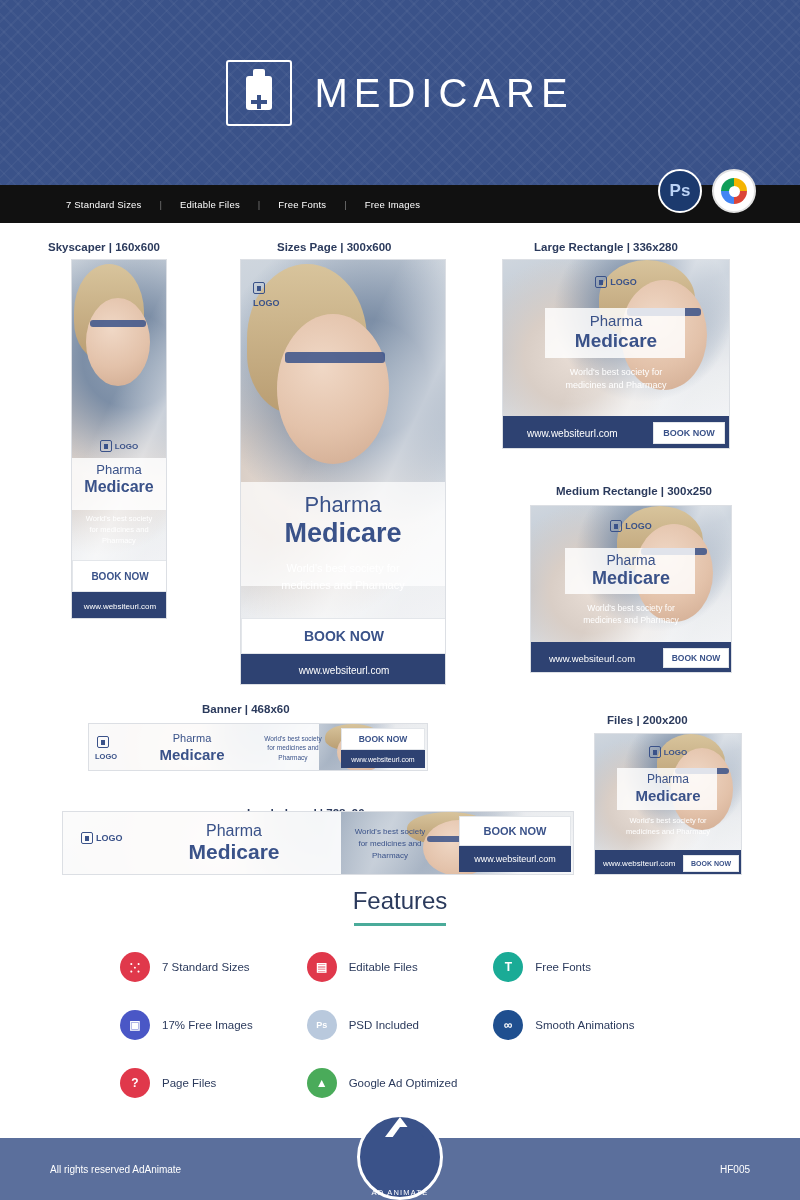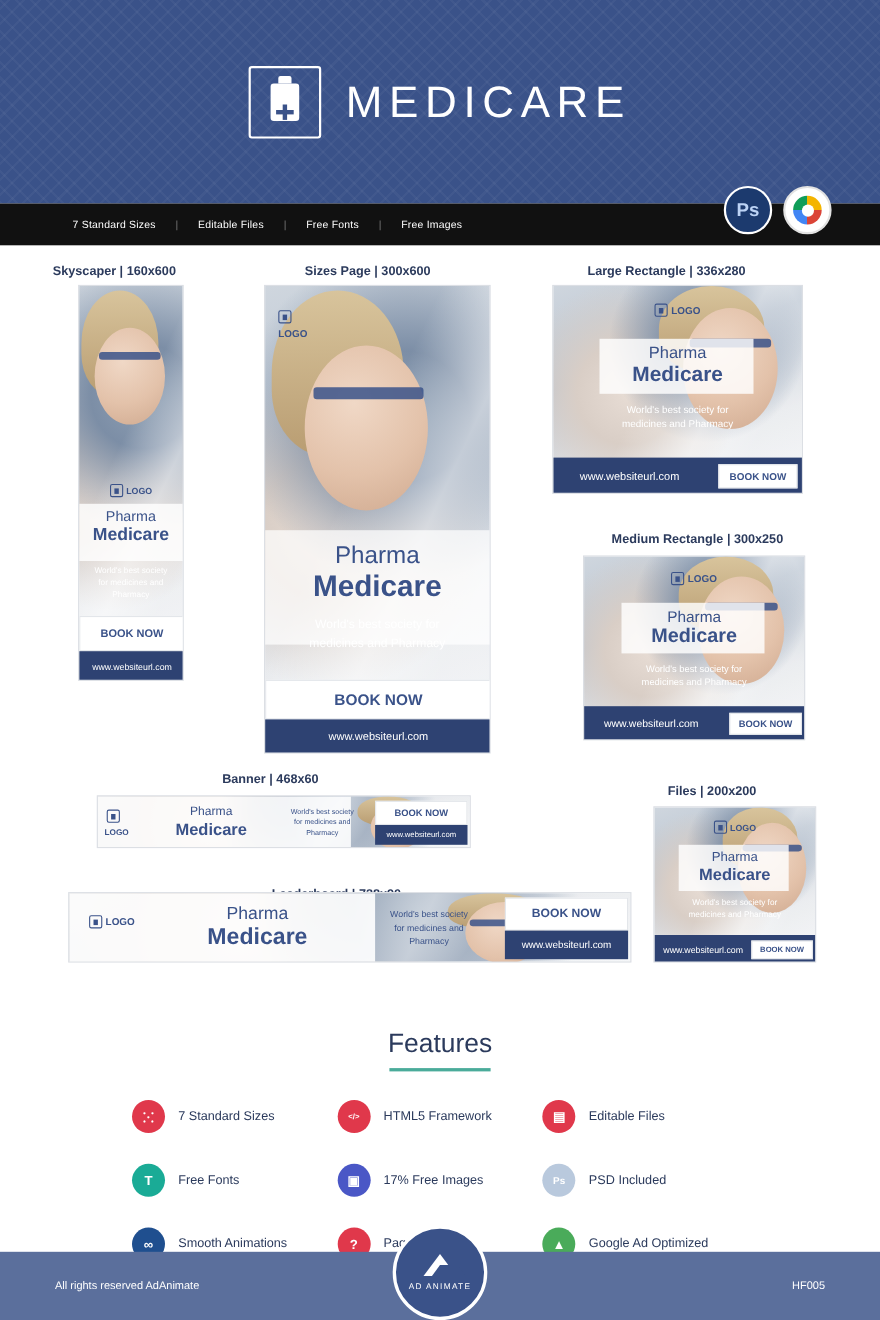--- a/index.html
+++ b/index.html
@@ -103,21 +103,21 @@
   .logo-mini .lg-ic { width:12px; height:12px; border:1.6px solid #3a5289; border-radius:2px; position:relative; }
   .logo-mini .lg-ic:after{content:"";position:absolute;left:3px;top:2.5px;width:4px;height:5px;background:#3a5289;}
   .btn-book {
     position:absolute; background:#ffffff; color:#3a5289; font-weight:bold; display:flex;
     align-items:center; justify-content:center; border:1px solid #e3e6ea;
   }
   .url-bar {
     position:absolute; background:#2e4272; color:#ffffff; display:flex; align-items:center; justify-content:center;
   }
   
-  .features-sec { position:relative; padding-top:4px;margin-top:48px; }
+  .features-sec { position:relative; padding-top:4px; }
   .feat-title { text-align:center; font-size:24px; color:#2b3a5c; font-weight:400; }
   .feat-rule { width:92px; height:3px; background:#4aab9a; margin:8px auto 0; }
   .feat-grid {
     margin:26px auto 0; width:560px;
     display:grid; grid-template-columns: repeat(3, 1fr); row-gap:28px;
   }
   .feat { display:flex; align-items:center; gap:12px; }
   .feat-ic {
     width:30px; height:30px; border-radius:50%; flex:0 0 30px;
     display:flex; align-items:center; justify-content:center; color:#fff; font-size:12px; font-weight:bold;
@@ -125,21 +125,21 @@
   .feat-label { font-size:11.5px; color:#2b3a5c; }
   
   .footer {
     position:absolute; left:0; bottom:0; width:800px; height:62px; background:#5b6f9c;
     display:flex; align-items:center; justify-content:space-between; padding:0 50px;
     color:#ffffff; font-size:10px;
   }
   .foot-logo {
     position:absolute; left:50%; transform:translateX(-50%); bottom:0;
     width:86px; height:86px; border-radius:50%; background:#3a5289; border:3px solid #ffffff;
-    display:flex; flex-direction:column; align-items:center; justify-content:center; color:#fff;
+    display:flex; flex-direction:column; align-items:center; justify-content:space-between; color:#fff;
   }
   .foot-logo .tri {
     width:0;height:0;border-left:15px solid transparent;border-right:15px solid transparent;border-bottom:20px solid #fff;
     position:relative;
   }
   .foot-logo .tri:after{
     content:"";position:absolute;left:-8px;top:10px;width:16px;height:0;border-left:8px solid transparent;border-right:8px solid transparent;border-bottom:11px solid #3a5289;
   }
   .foot-logo .fl-text{ font-size:7.5px; letter-spacing:1.2px; margin-top:5px; }
 </style>
@@ -344,24 +344,20 @@
 
 <div class="features-sec">
   <div class="feat-title">Features</div>
   <div class="feat-rule"></div>
   <div class="feat-grid">
     <div class="feat">
       <div class="feat-ic" style="background:#e0384b">⁙</div>
       <div class="feat-label">7 Standard Sizes</div>
     </div>
     <div class="feat">
-      <div class="feat-ic" style="background:#e0384b;font-size:7px">&lt;/&gt;</div>
-      <div class="feat-label">HTML5 Framework</div>
-    </div>
-    <div class="feat">
       <div class="feat-ic" style="background:#e0384b">▤</div>
       <div class="feat-label">Editable Files</div>
     </div>
     <div class="feat">
       <div class="feat-ic" style="background:#1aab96">T</div>
       <div class="feat-label">Free Fonts</div>
     </div>
     <div class="feat">
       <div class="feat-ic" style="background:#4a57c6">▣</div>
       <div class="feat-label">17% Free Images</div>

